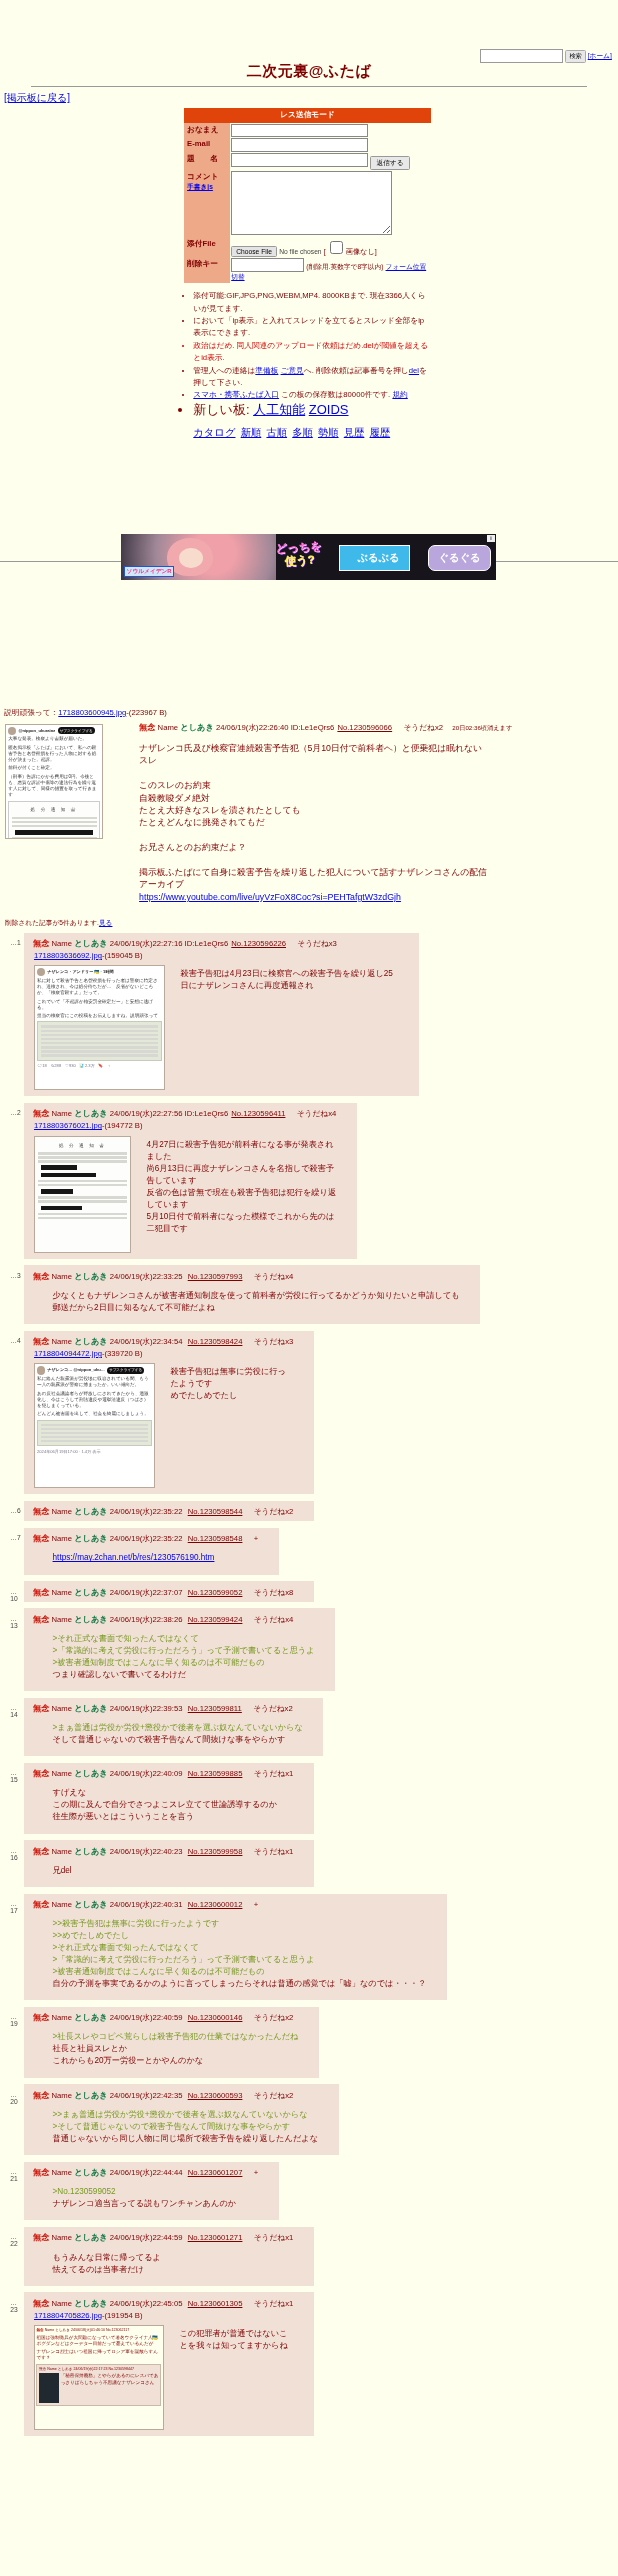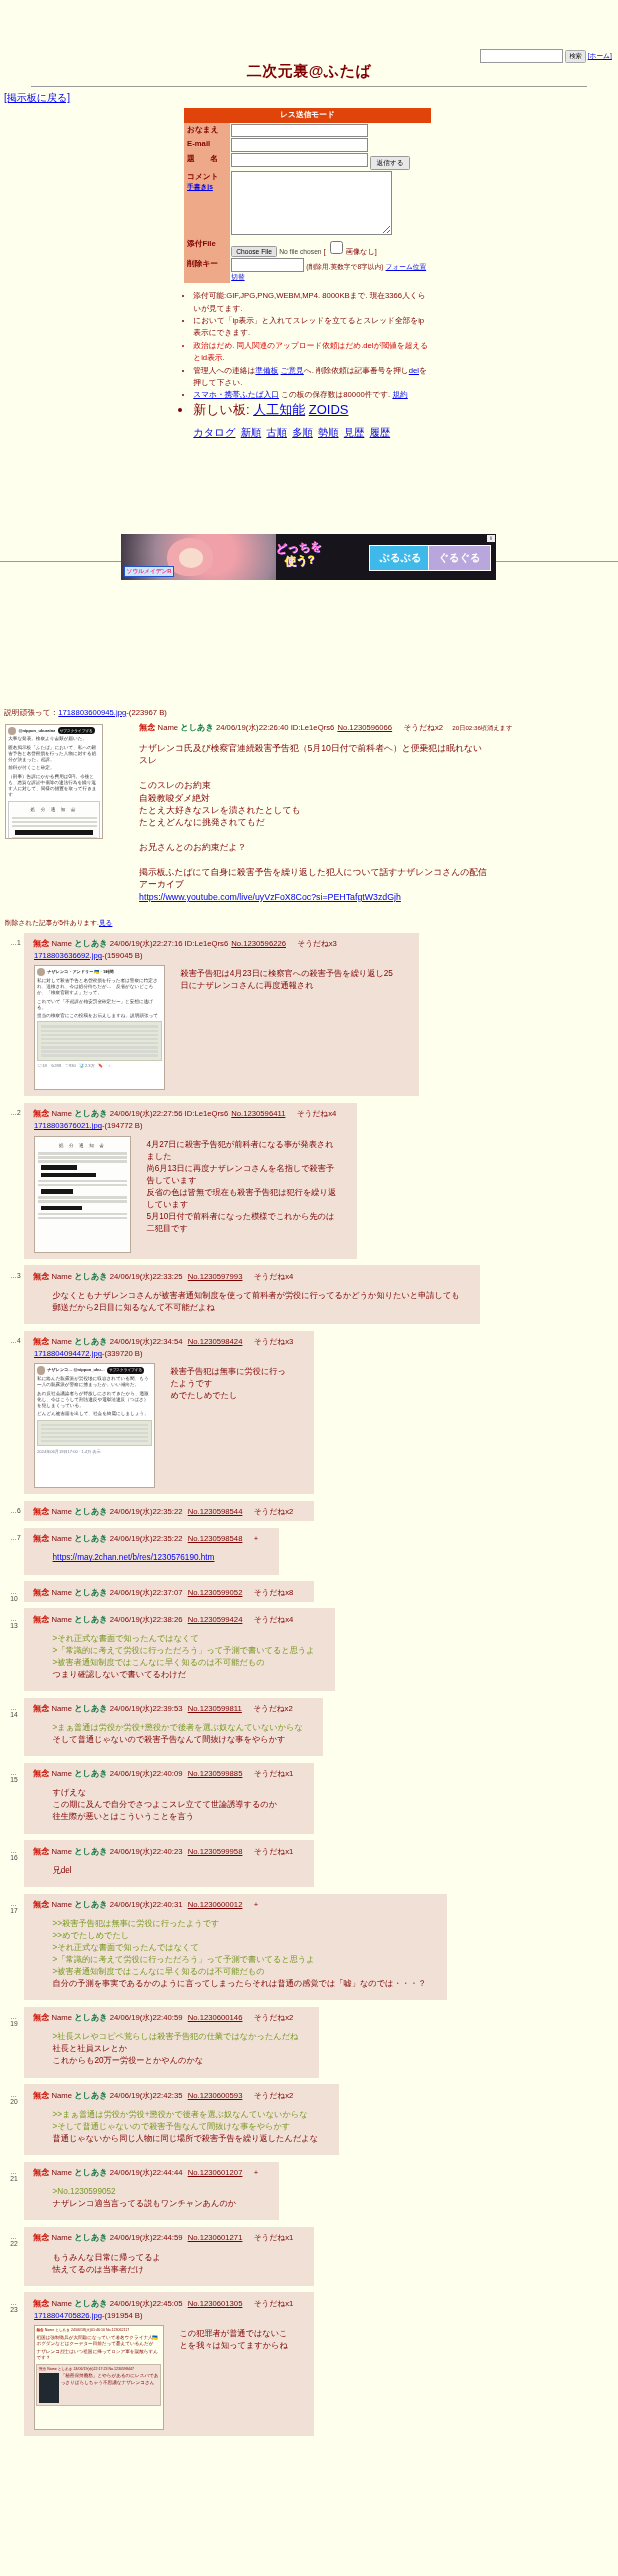--- a/index.html
+++ b/index.html
@@ -41,22 +41,22 @@
   .ad{position:absolute;left:121px;top:0;width:375px;height:46px;background:#17141c;overflow:hidden;color:#fff;}
   .ad .chargirl{position:absolute;left:0;top:0;width:155px;height:46px;
       background:radial-gradient(circle at 60% 40%,#f0a0a8 0 22%,#a08898 60%,#3a3340 100%);}
   .ad .hairblob{position:absolute;left:46px;top:4.1px;width:46px;height:38px;border-radius:50% 50% 45% 45%;background:#f2a9ad;}
   .ad .faceblob{position:absolute;left:58px;top:14.4px;width:24px;height:20.6px;border-radius:50%;background:#f7dccd;}
   .ad .catch{position:absolute;left:155px;top:7.2px;font-size:11.3px;font-weight:bold;color:#ff5fd0;
       text-shadow:0.5px 0.5px 0 #fff,1px 1px 0 #8a2be2;transform:rotate(-4deg);line-height:13.4px;text-align:center;}
   .ad .catch .q2{color:#ffe94a;}
   .ad .btn1,.ad .btn2{position:absolute;top:11.3px;width:61px;height:24px;font-size:10.3px;font-weight:bold;color:#fff;
       display:flex;align-items:center;justify-content:center;border:1px solid #fff;}
-  .ad .btn1{left:248px;background:#3fb9ea;}
-  .ad .btn2{left:307px;background:#b9a6dc;}
+  .ad .btn1{left:218px;background:#3fb9ea;padding-left:8px;}
+  .ad .btn2{left:307px;background:#b9a6dc;border-radius:7px;}
   .ad .adlogo{position:absolute;left:3.1px;bottom:2.1px;font-size:5.7px;font-weight:bold;color:#ff2a6a;
       background:#cfe6ff;border:0.5px solid #2255cc;padding:0.5px 1.5px;}
   .ad .adinfo{position:absolute;right:1.5px;top:1.5px;width:7.2px;height:7.2px;background:#eee;color:#223;
       font-size:5.2px;text-align:center;line-height:7.2px;font-weight:bold;}
   
   .thread{margin:127px 0 0 4.1px;}
   .fnline{font-size:7.7px;color:#800000;}
   .fnline .sz{color:#800000;}
   .op{margin-top:4.1px;}
   .phead{font-size:7.7px;color:#800000;white-space:nowrap;}

